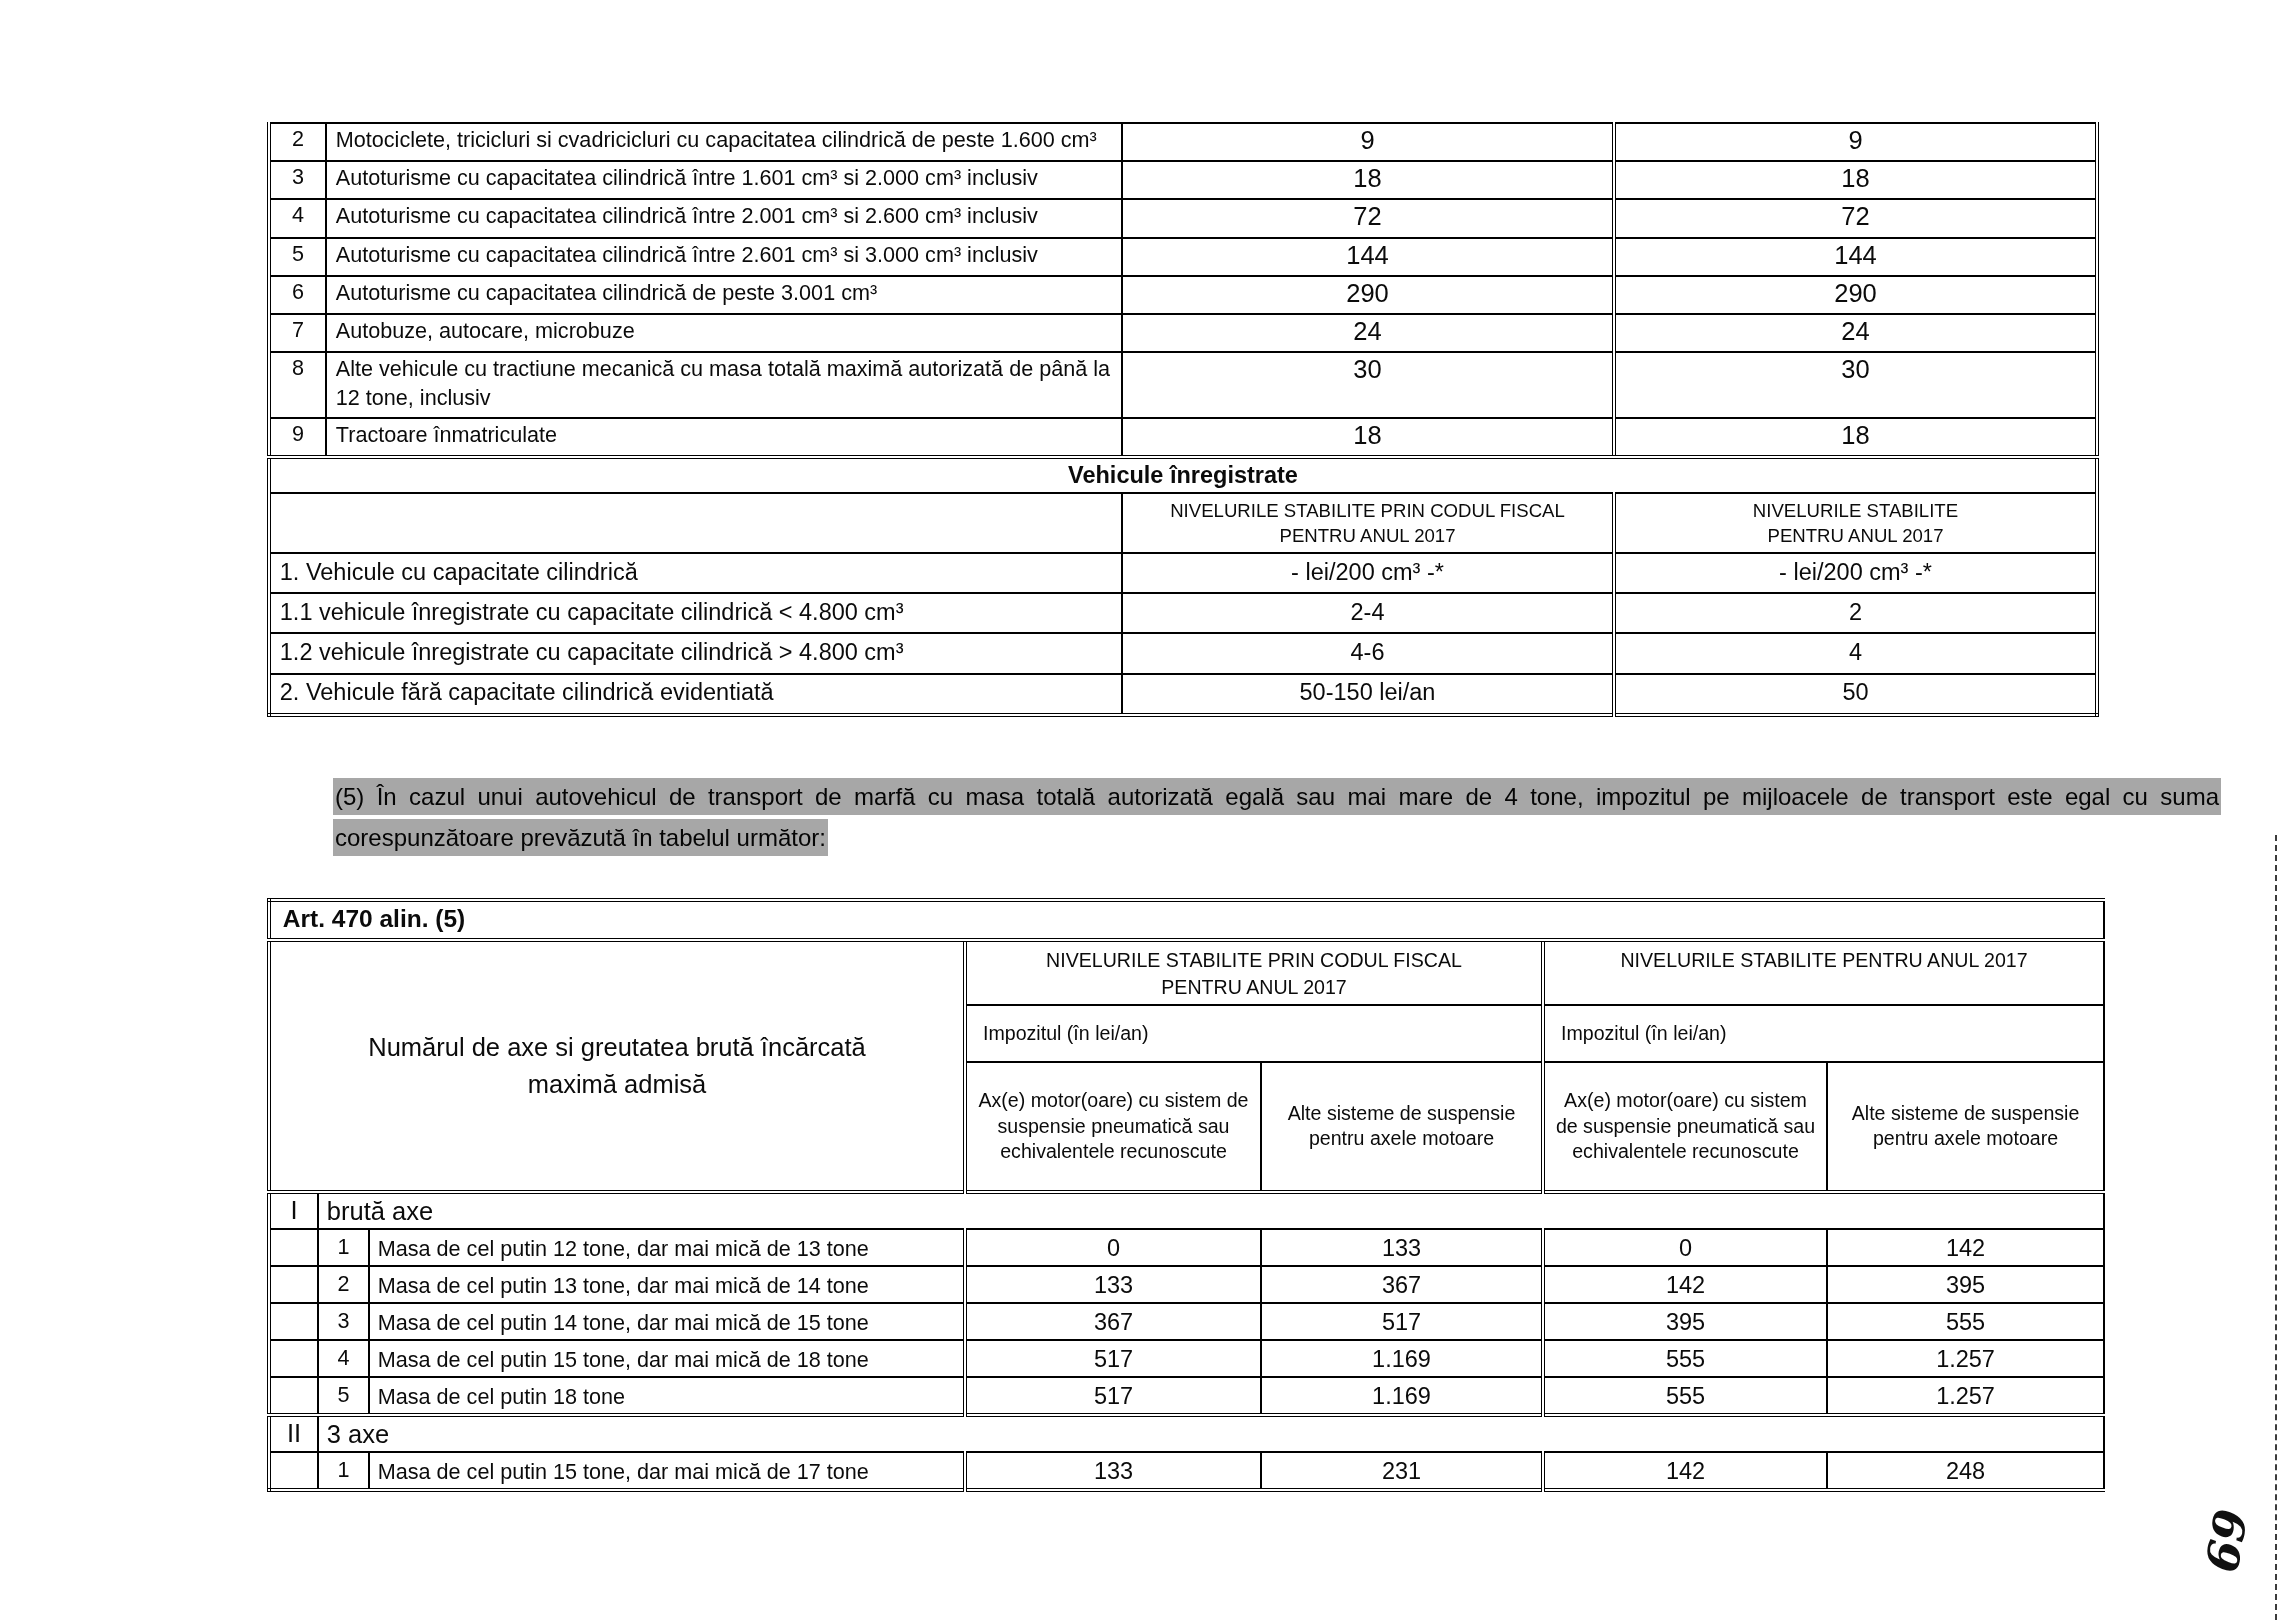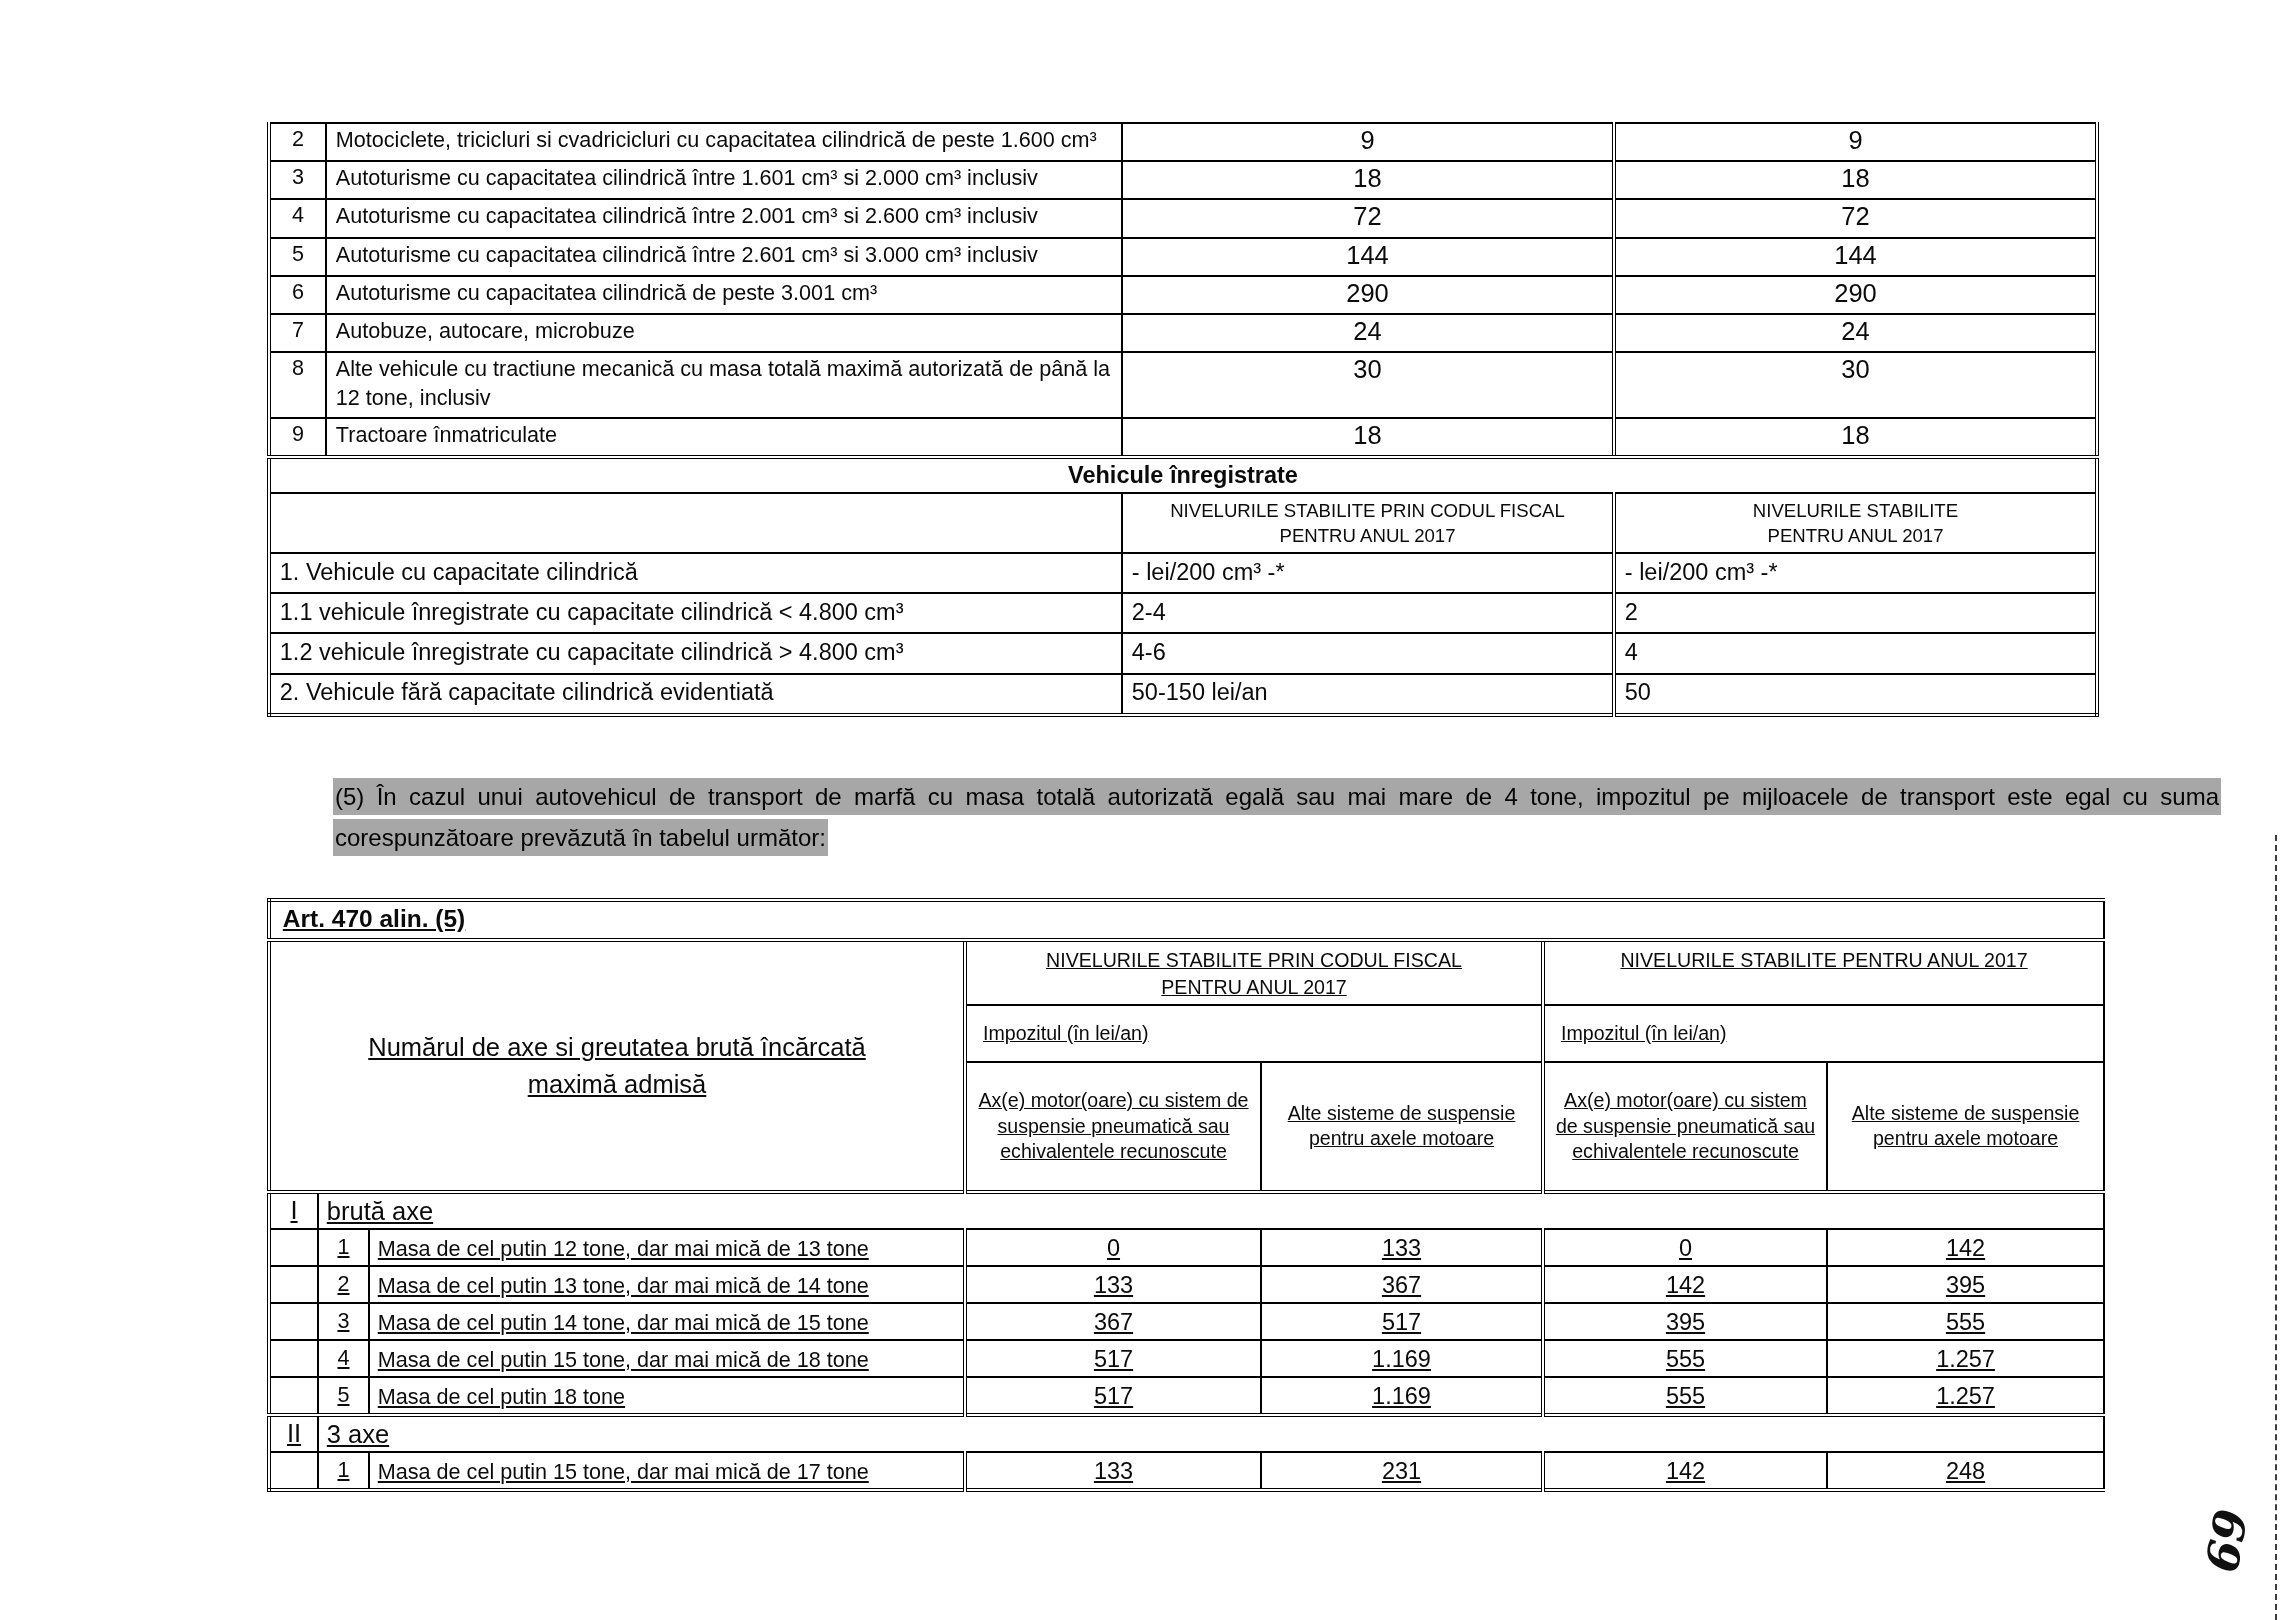--- a/index.html
+++ b/index.html
@@ -19,31 +19,31 @@
     border-left:4.9px double #000; border-right:4.9px double #000; border-bottom:4.9px double #000; }
   #upper-table td { padding:2px 8.8px 4.9px 8.8px; }
   .rownum { text-align:center; font-size:21.6px; padding-left:2px !important; padding-right:2px !important; }
   .desc { font-size:21.6px; line-height:1.32;margin-left:24px; }
   .val { text-align:center; font-size:25.5px; line-height:1.15; }
   .dleft { border-left:4.9px double #000 !important; }
   .sep-bottom td { border-bottom:4.9px double #000; }
   .reg-title-cell { text-align:center; font-weight:bold; font-size:23.5px; padding:2.9px !important; }
   .reg-head { text-align:center; font-size:18.6px; line-height:1.35; vertical-align:middle; padding:3.9px !important; }
   .reg-label { font-size:23.5px; line-height:1.25; padding-top:3.9px !important; }
-  .reg-val { text-align:left; font-size:23.5px; line-height:1.25; padding-top:3.9px !important;margin-top:9px; }
+  .reg-val { text-align:center; font-size:23.5px; line-height:1.25; padding-top:3.9px !important;margin-top:9px; }
 
   
   #para {
     position:absolute; left:333px; top:776px; width:1888px;
     font-size:24px; line-height:1.72; text-align:justify; color:#050505;
   }
   #para .hl { background:#a7a7a7; padding:4.9px 2px; box-decoration-break:clone; -webkit-box-decoration-break:clone; }
 
   
-  #axles-table-wrap { position:absolute; left:267px; top:898px;text-decoration:underline; }
+  #axles-table-wrap { position:absolute; left:267px; top:898px; }
   #axles-table { width:1836px; border-top:4.9px double #000;
     border-left:4.9px double #000; border-right:2.9px solid #000; border-bottom:4.9px double #000; }
   #axles-table td { padding:2px 7.8px; }
   .ax-title { font-weight:bold; font-size:24.5px; padding:2.9px 7.8px 4.9px 11.8px !important; border-bottom:4.9px double #000 !important; }
   .ax-left-head { text-align:center; vertical-align:middle; font-size:25.5px; line-height:1.45; }
   .ax-group { text-align:center; font-size:19.6px; line-height:1.4; vertical-align:top; padding-top:4.9px !important; }
   .ax-imp { text-align:left; font-size:19.6px; padding:16px !important;margin-left:40px; }
   .ax-leaf { text-align:center; font-size:19.6px; line-height:1.3; vertical-align:middle; padding:5.9px 5.9px !important; height:116px; }
   .ax-roman { text-align:center; font-size:25.5px; padding:2px !important; }
   .ax-secname { font-size:25.5px; padding-top:2.9px !important; }

